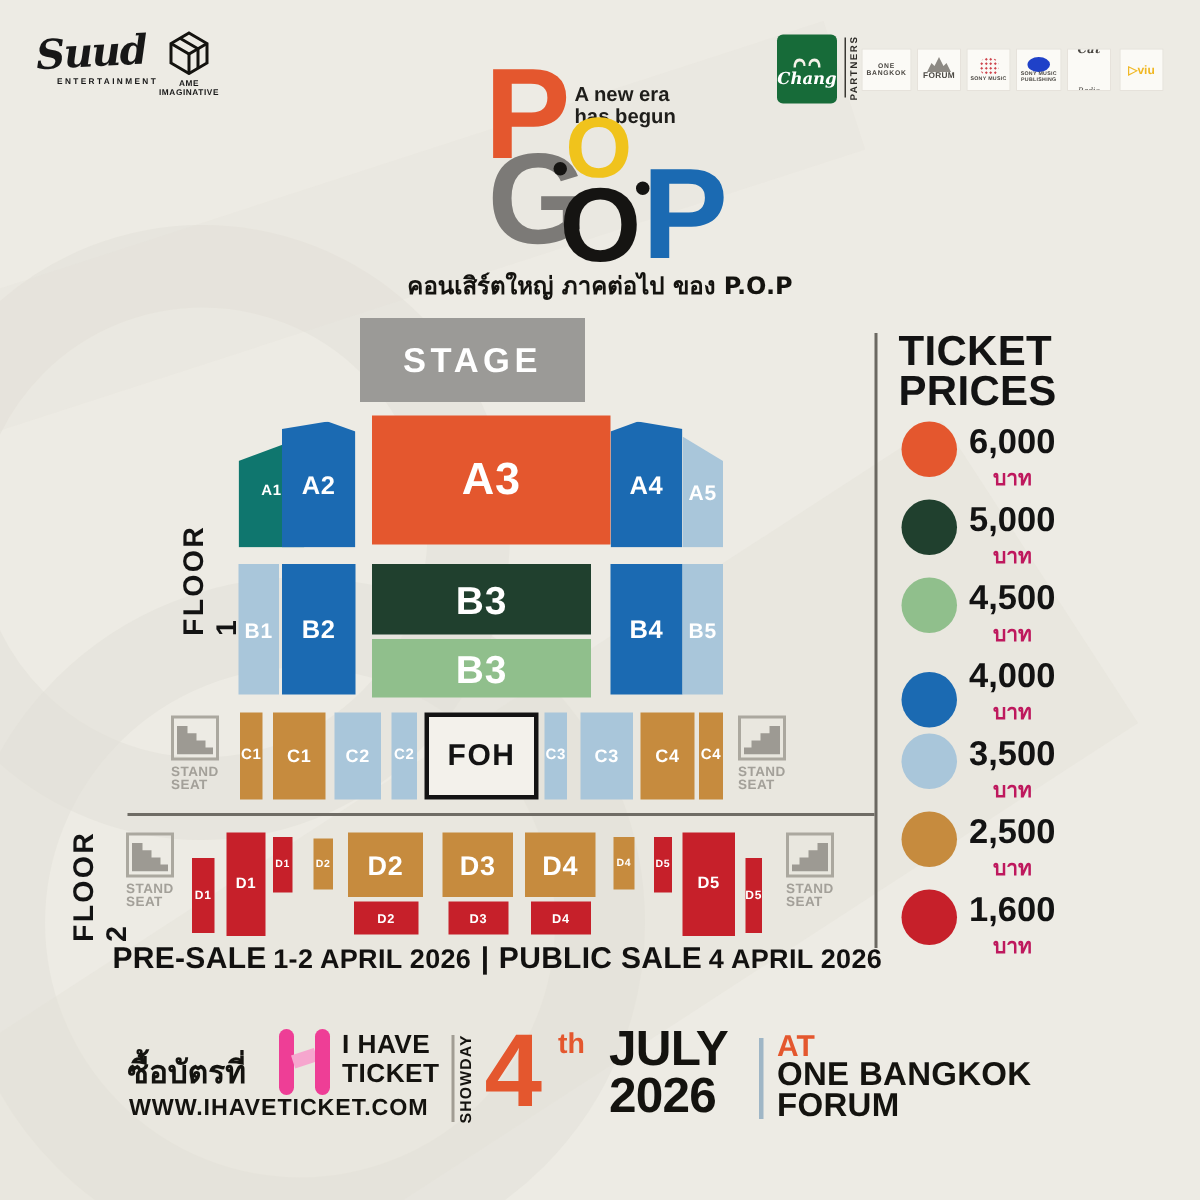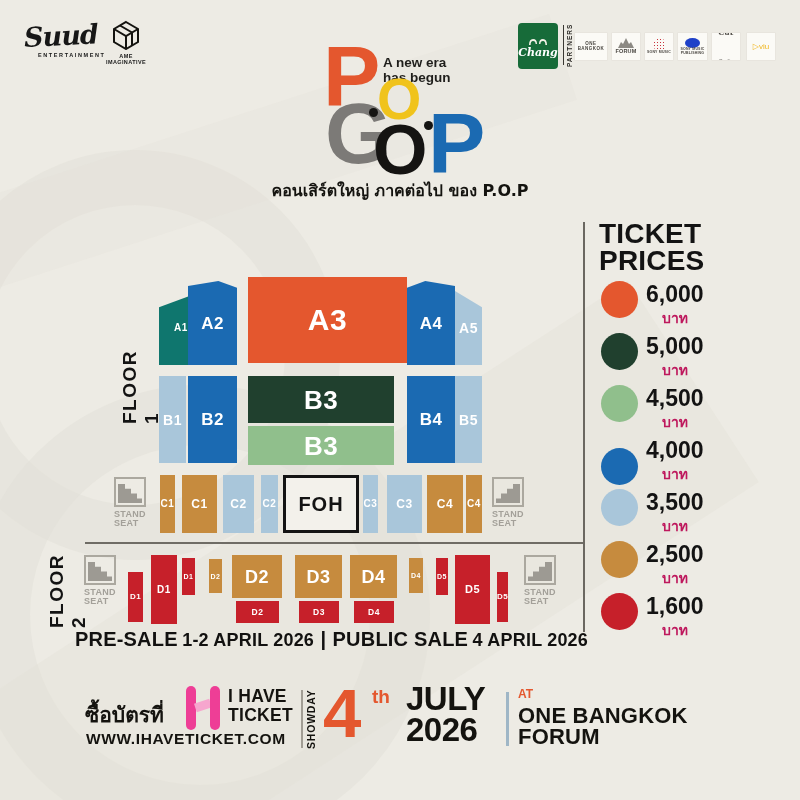--- a/index.html
+++ b/index.html
@@ -64,21 +64,21 @@
   .hmid{position:absolute;left:9px;top:15px;width:16px;height:9px;background:#f6a6ce;transform:rotate(-18deg);}
   .ihave{position:absolute;left:228px;top:687px;font-size:17.5px;font-weight:900;line-height:1.08;letter-spacing:.3px;color:#14130f;}
   .website{position:absolute;left:86px;top:730px;font-size:15.5px;font-weight:900;letter-spacing:.6px;color:#14130f;}
   .f-div1{position:absolute;left:301px;top:690px;width:2px;height:58px;background:#a19d94;}
   .showday{position:absolute;left:305px;top:689px;height:60px;writing-mode:vertical-rl;transform:rotate(180deg);
     font-size:10.5px;font-weight:900;letter-spacing:.8px;color:#14130f;}
   .day-num{position:absolute;left:323px;top:679px;font-size:69px;font-weight:900;line-height:1;color:#e4572e;letter-spacing:-2px;}
   .day-suf{position:absolute;left:372px;top:686px;font-size:19px;font-weight:900;color:#e4572e;}
   .month-year{position:absolute;left:406px;top:684px;font-size:33px;font-weight:900;line-height:.93;letter-spacing:-.5px;color:#14130f;}
   .f-div2{position:absolute;left:506px;top:692px;width:3px;height:54px;background:#9fb6c6;}
-  .at-label{position:absolute;left:518px;top:687px;font-size:12px;font-weight:900;color:#e4572e;}
+  .at-label{position:absolute;left:518px;top:687px;font-size:20px;font-weight:900;color:#e4572e;}
   .venue{position:absolute;left:518px;top:706px;font-size:22px;font-weight:900;line-height:.95;letter-spacing:.2px;color:#14130f;}
 </style>
 </head>
 <body>
 
 <div id="poster">
 
   <div class="deco-ring" style="left:-70px;top:150px;width:300px;height:300px;"></div>
   <div class="deco-ring" style="left:-30px;top:385px;width:340px;height:340px;border-width:60px;"></div>
   <div class="deco-band" style="left:-180px;top:520px;width:950px;height:240px;transform:rotate(-33deg);"></div>
@@ -155,20 +155,21 @@
     <div>JULY</div>
     <div>2026</div>
   </div>
   <div class="f-div2"></div>
   <div class="at-label">AT</div>
   <div class="venue">
     <div>ONE BANGKOK</div>
     <div>FORUM</div>
   </div>
 
+<div class="seat" style="background: rgb(155, 154, 151); left: 240px; top: 212px; width: 150px; height: 56px; font-size: 23px; letter-spacing: 3px;">STAGE</div>
     <div class="seat" style="background: #0f766e; left: 159px; top: 291px; width: 44px; height: 74px; font-size: 10px; clip-path: polygon(0px 22%, 100% 0px, 100% 100%, 0px 100%);">A1</div>
     <div class="seat" style="background: rgb(27, 106, 178); left: 188px; top: 281px; width: 49px; height: 84px; font-size: 17px; clip-path: polygon(0px 6%, 62% 0px, 100% 8%, 100% 100%, 0px 100%);">A2</div>
     <div class="seat" style="background: rgb(228, 87, 46); left: 248px; top: 277px; width: 159px; height: 86px; font-size: 30px;">A3</div>
     <div class="seat" style="background: rgb(27, 106, 178); left: 407px; top: 281px; width: 48px; height: 84px; font-size: 17px; clip-path: polygon(0px 8%, 38% 0px, 100% 6%, 100% 100%, 0px 100%);">A4</div>
     <div class="seat" style="background: rgb(169, 198, 218); left: 455px; top: 291px; width: 27px; height: 74px; font-size: 14px; clip-path: polygon(0px 0px, 100% 22%, 100% 100%, 0px 100%);">A5</div>
     <div class="seat" style="background: rgb(169, 198, 218); left: 159px; top: 376px; width: 27px; height: 87px; font-size: 14px;">B1</div>
     <div class="seat" style="background: rgb(27, 106, 178); left: 188px; top: 376px; width: 49px; height: 87px; font-size: 17px;">B2</div>
     <div class="seat" style="background: rgb(32, 64, 46); left: 248px; top: 376px; width: 146px; height: 47px; font-size: 26px;">B3</div>
     <div class="seat" style="background: rgb(144, 191, 140); left: 248px; top: 426px; width: 146px; height: 39px; font-size: 26px;">B3</div>
     <div class="seat" style="background: rgb(27, 106, 178); left: 407px; top: 376px; width: 48px; height: 87px; font-size: 17px;">B4</div>
@@ -301,15 +302,15 @@
     </div>
     <div class="tile" style="left: 678px; width: 29px;">
       <span style="width:15px;height:10px;border-radius:50%;background:#1f41c8;display:block;"></span>
       <div class="t-mini">SONY MUSIC<br>PUBLISHING</div>
     </div>
     <div class="tile" style="left: 712px; width: 28px; gap: 21px;">
       <div style="font-family:'DejaVu Serif',serif;font-style:italic;font-weight:700;font-size:8px;line-height:.9;">Cat</div>
       <div style="font-family:'DejaVu Serif',serif;font-style:italic;font-size:5px;">Radio</div>
     </div>
     <div class="tile" style="left: 747px; width: 28px;">
-      <div style="color:#f0b723;font-weight:400;font-size:8px;">▷viu</div>
+      <div style="color:#f0b723;font-weight:700;font-size:8px;">▷viu</div>
     </div>
   </div>
 
 </body></html>

